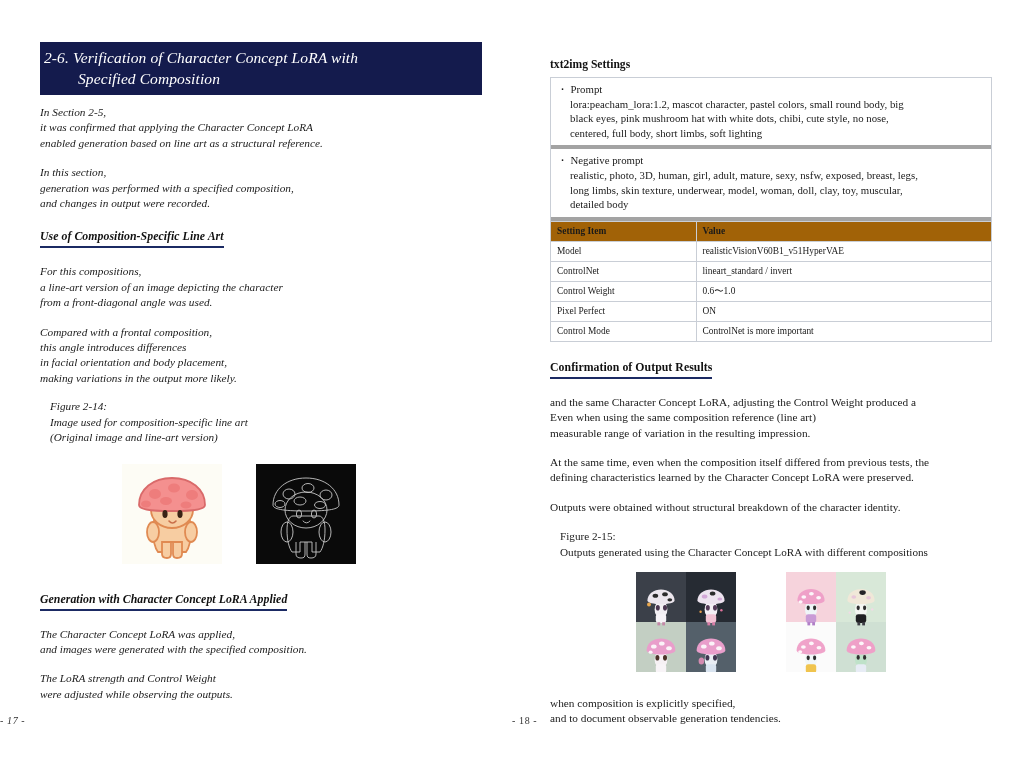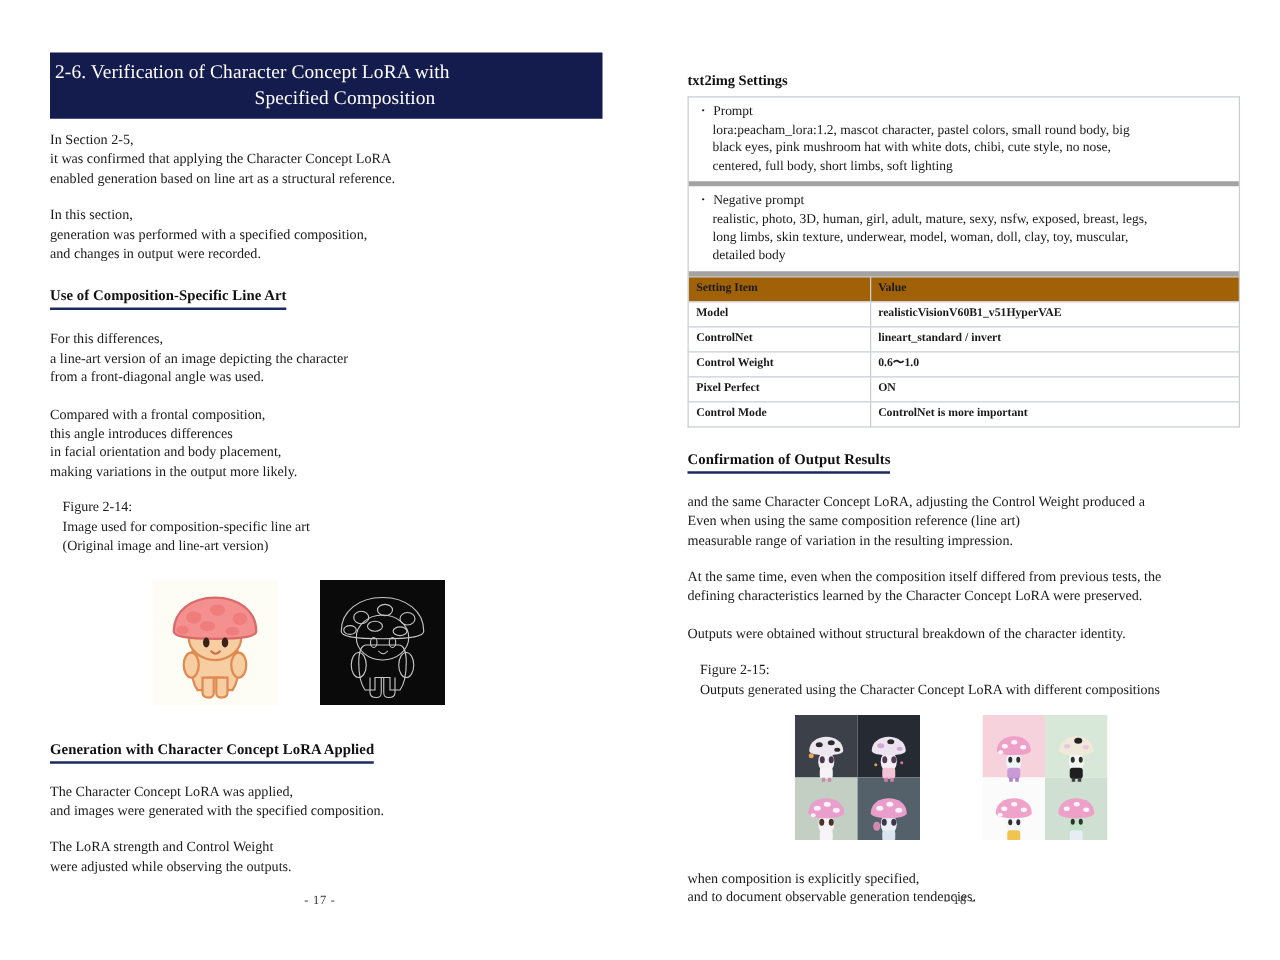--- a/index.html
+++ b/index.html
@@ -15,35 +15,35 @@
     color: #111111;
     position: relative;
   }
   .page {
     position: absolute;
     top: 0;
     width: 512px;
     height: 768px;
     box-sizing: border-box;
   }
-  .page-left  { left: 0;   padding: 42px 30px 0 40px; }
+  .page-left  { left: 0;   padding: 42px 30px 0 40px; font-style: italic; }
   .page-right { left: 512px; padding: 42px 32px 0 38px; }
 
   
   .section-banner {
     background: #141B4D;
     color: #ffffff;
     font-size: 15.5px;
     line-height: 21px;
     padding: 5px 8px 6px 4px;
     letter-spacing: 0.1px;
     font-weight: 400;
     margin-bottom: 10px;
   }
-  .section-banner .l2 { display: block; padding-left: 34px; text-align: center; }
+  .section-banner .l2 { display: block; padding-left: 34px; }
 
   
   .para {
     font-size: 11.3px;
     line-height: 15.4px;
     margin: 0 0 14px 0;
     color: #1a1a1a;
   }
   .para.tight { margin-bottom: 13px; }
   .line { display: block; white-space: nowrap; }
@@ -121,36 +121,35 @@
     border-collapse: collapse;
     font-size: 9.4px;
     margin-bottom: 14px;
   }
   table.settings th,
   table.settings td {
     border: 1px solid #c9ced6;
     text-align: left;
     padding: 3px 6px;
     color: #1a1a1a;
-    font-weight: bold;
+    font-weight: normal;
     line-height: 13px;
   }
   table.settings th {
     background: #a16207;
     font-weight: bold;
   }
   table.settings td.key { width: 33%; }
 
   
   .page-no {
     position: absolute;
     bottom: 42px;
     left: 0;
     width: 100%;
-    text-align: center;
     font-size: 10px;
     color: #333333;
     letter-spacing: 0.6px;
   }
   .page-left .page-no  { padding-right: 58px; }
   .page-right .page-no { padding-right: 20px; }
 </style>
 </head>
 <body>
 
@@ -171,21 +170,21 @@
     <span class="line">In this section,</span>
     <span class="line">generation was performed with a specified composition,</span>
     <span class="line">and changes in output were recorded.</span>
   </p>
 
   <div class="subhead-wrap">
     <span class="subhead">Use of Composition-Specific Line Art</span>
   </div>
 
   <p class="para">
-    <span class="line">For this differences,</span>
+    <span class="line">For this compositions,</span>
     <span class="line">a line-art version of an image depicting the character</span>
     <span class="line">from a front-diagonal angle was used.</span>
   </p>
 
   <p class="para tight">
     <span class="line">Compared with a frontal composition,</span>
     <span class="line">this angle introduces differences</span>
     <span class="line">in facial orientation and body placement,</span>
     <span class="line">making variations in the output more likely.</span>
   </p>

